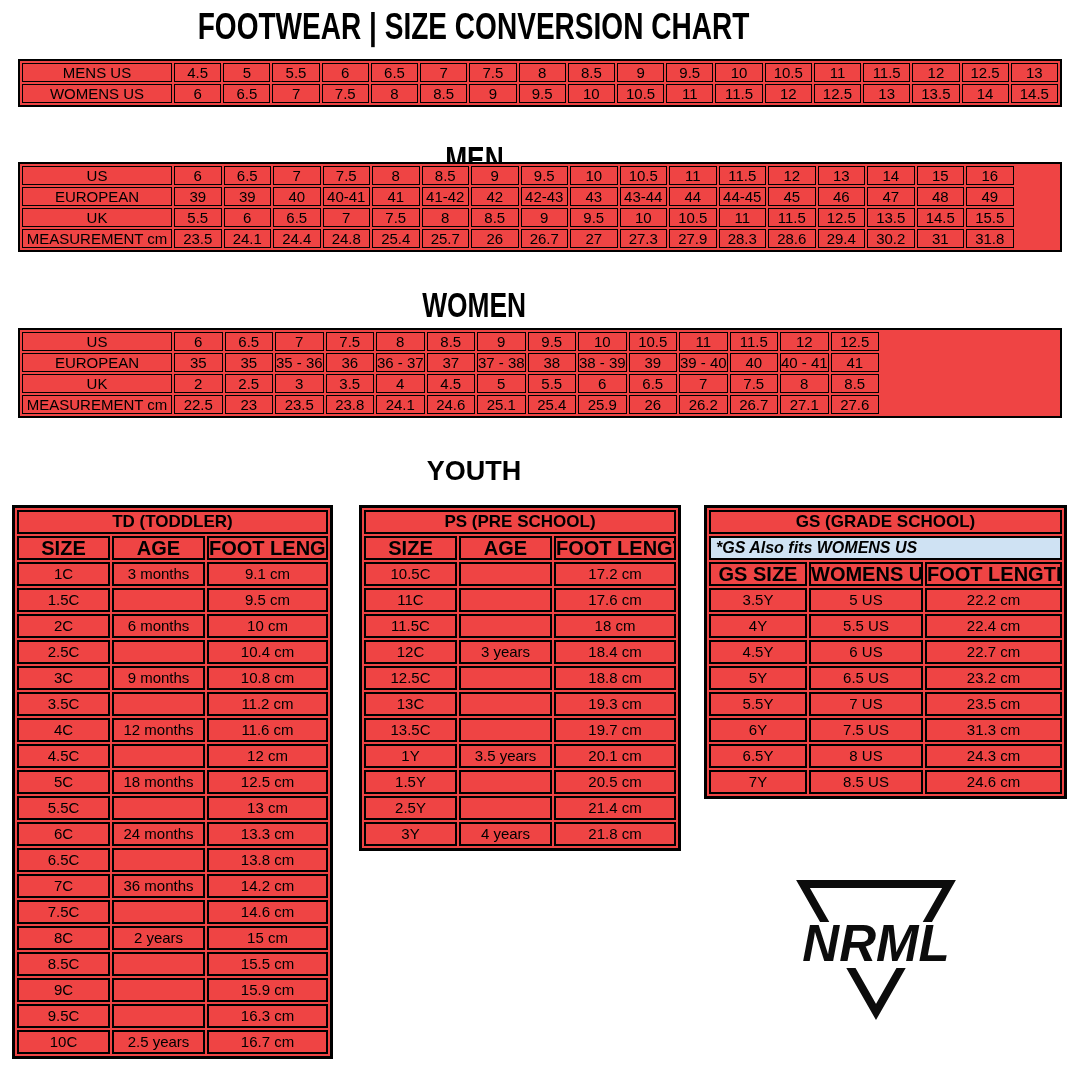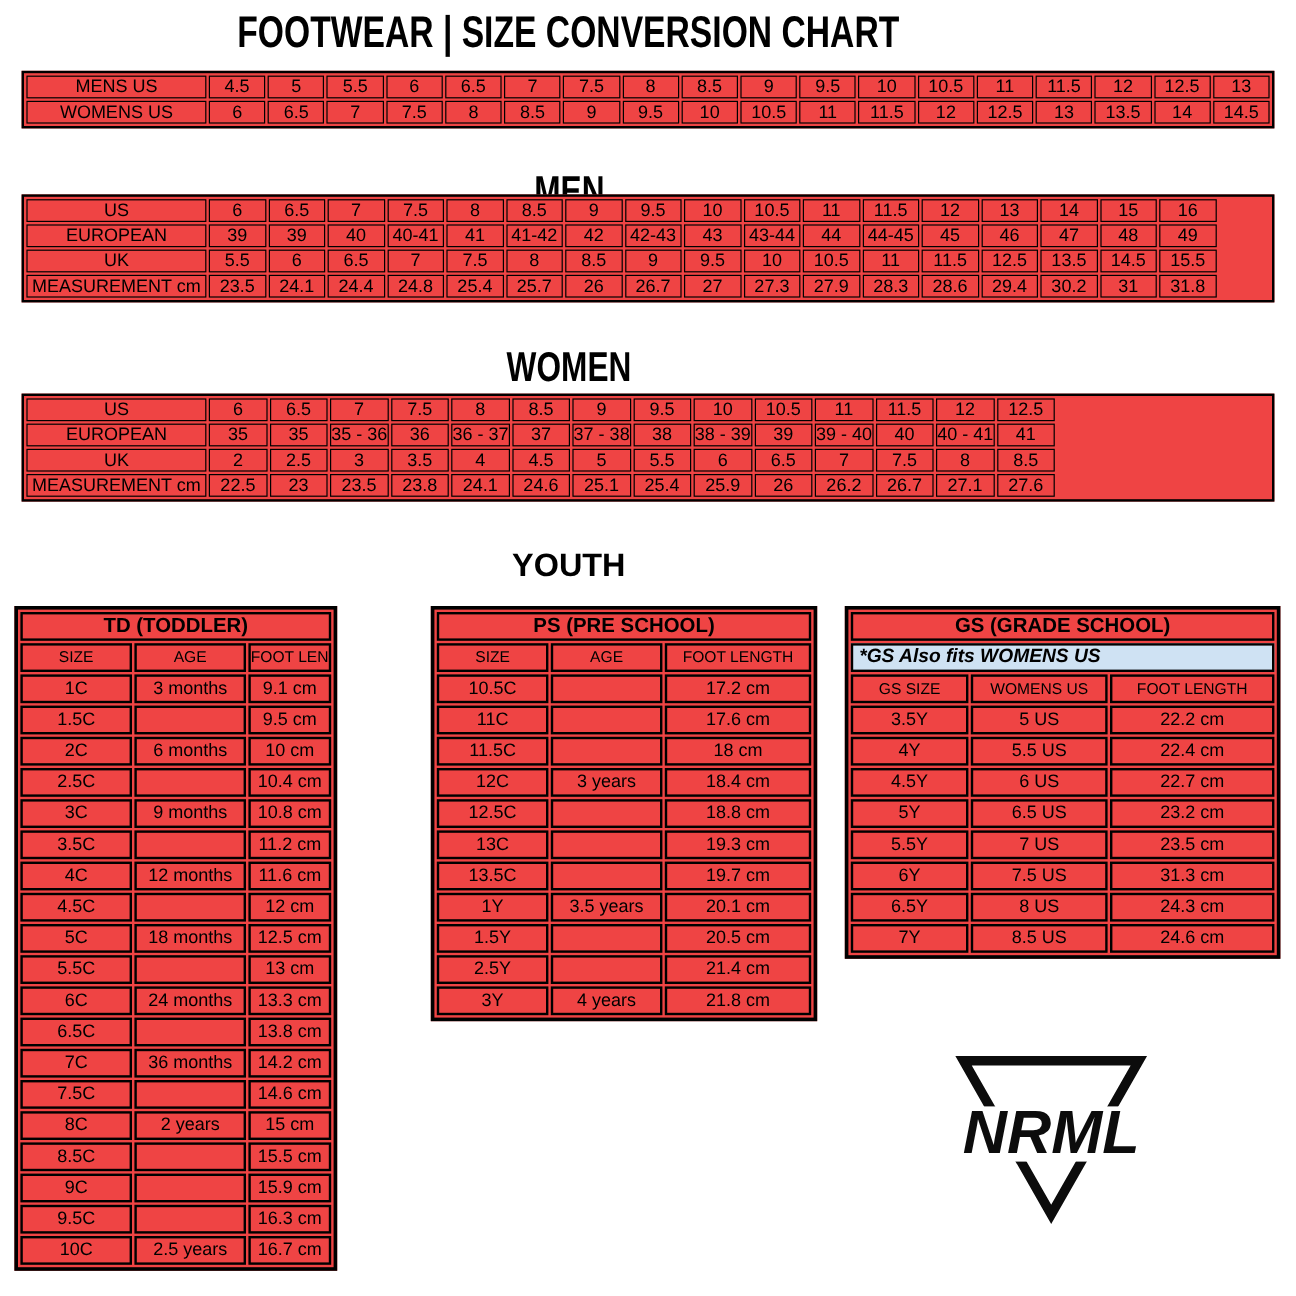--- a/index.html
+++ b/index.html
@@ -18,23 +18,23 @@
         padding:0;white-space:nowrap;overflow:hidden;}
   table.wide td.spacer{border:none;}
   .conv-t{left:18px;top:59px;width:1044px;}
   .men-t{left:18px;top:162px;width:1044px;}
   .women-t{left:18px;top:328px;width:1044px;}
 
   table.youth{border:3px solid #000;}
   table.youth td{border:2px solid #000;text-align:center;font-size:15px;height:20px;line-height:20px;
         padding:0;white-space:nowrap;overflow:hidden;}
   table.youth td.ttl{font-weight:bold;font-size:17px;}
-  table.youth td.hdr{font-weight:normal;font-size:13px;}
+  table.youth td.hdr{font-weight:bold;font-size:20px;}
   table.youth td.note{font-weight:bold;font-style:italic;font-size:16px;text-align:left;padding-left:5px;}
-  .td-t{left:12px;top:505px;width:269px;}
+  .td-t{left:12px;top:505px;width:321px;}
   .ps-t{left:359px;top:505px;width:322px;}
   .gs-t{left:704px;top:505px;width:363px;}
 
   .logo{position:absolute;left:793px;top:874px;width:170px;height:150px;}
 </style>
 </head>
 <body>
 
 <div class="page">
 

